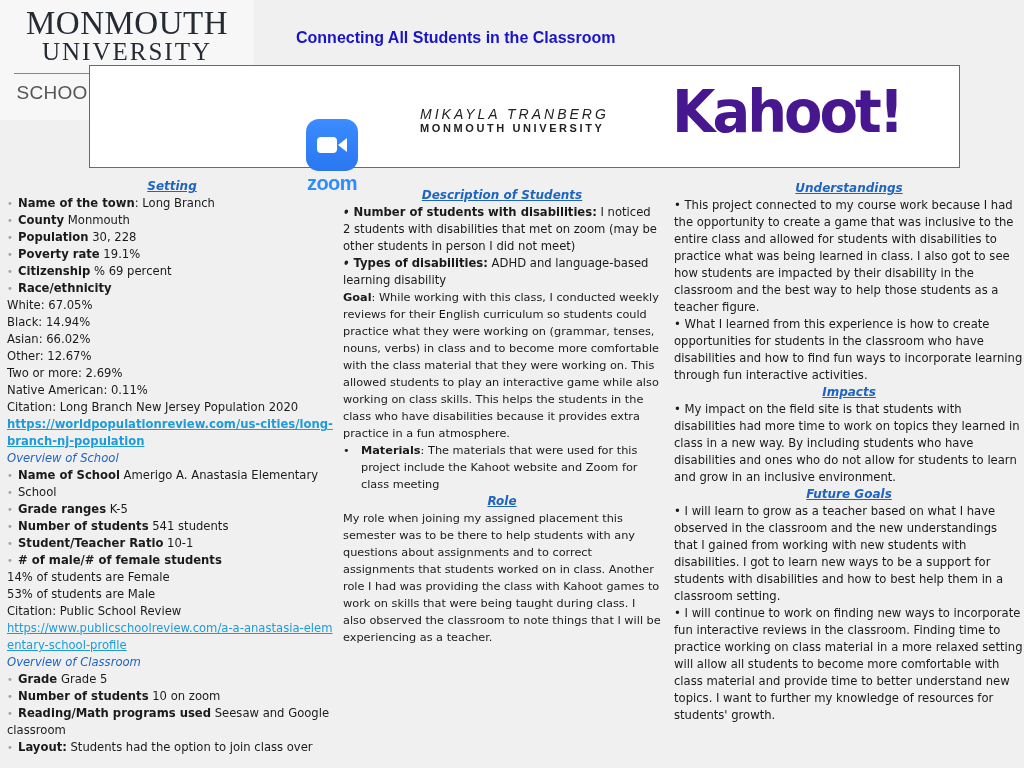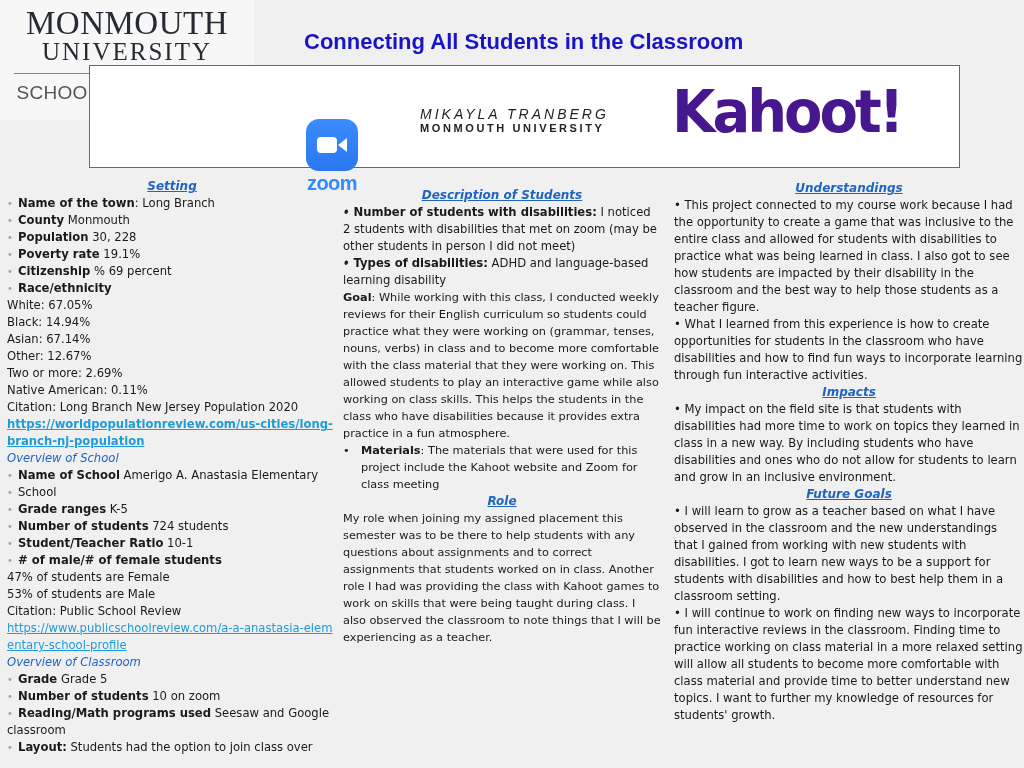--- a/index.html
+++ b/index.html
@@ -10,23 +10,23 @@
     position: absolute; left: 0; top: 0; width: 254px; height: 120px;
     background: #f7f7f7; text-align: center; padding-top: 7px;
   }
   .logo-line1 { font-family: "Liberation Serif", serif; font-size: 33px; color: #262b33; letter-spacing: 0.5px; line-height: 32px; }
   .logo-line2 { font-family: "Liberation Serif", serif; font-size: 25px; color: #262b33; letter-spacing: 2px; line-height: 26px; }
   .logo-rule { width: 226px; height: 1px; background: #888; margin: 8px auto 8px; }
   .logo-line3 { font-family: "Liberation Sans", sans-serif; font-size: 19px; color: #555; letter-spacing: 0.3px; }
   .logo-line3 i { font-family: "Liberation Serif", serif; font-style: italic; }
 
   .title {
-    position: absolute; left: 304px; top: 29px;
+    position: absolute; left: 296px; top: 29px;
     font-family: "Liberation Sans", sans-serif; font-weight: bold;
-    font-size: 22px; color: #1a14c8;
+    font-size: 16px; color: #1a14c8;
   }
 
   .banner {
     position: absolute; left: 89px; top: 65px; width: 871px; height: 103px;
     background: #fff; border: 1px solid #6a6a6a;
   }
   .zoom-logo { position: absolute; left: 212px; top: 15px; width: 60px; text-align: center; margin-top: 38px; }
   .zoom-tile {
     width: 52px; height: 52px; border-radius: 13px; margin: 0 auto;
     background: linear-gradient(180deg, #3b8cff, #2a77f0); position: relative;
@@ -90,34 +90,34 @@
 <div class="col col-left">
   <div class="sec-head">Setting</div>
   <div class="bul"><b>Name of the town</b><span>: Long Branch</span></div>
   <div class="bul"><b>County</b><span> Monmouth</span></div>
   <div class="bul"><b>Population</b><span> 30, 228</span></div>
   <div class="bul"><b>Poverty rate</b><span> 19.1%</span></div>
   <div class="bul"><b>Citizenship</b><span> % 69 percent</span></div>
   <div class="bul"><b>Race/ethnicity</b><span></span></div>
   <div>White: 67.05%</div>
   <div>Black: 14.94%</div>
-  <div>Asian: 67.14%</div>
+  <div>Asian: 66.02%</div>
   <div>Other: 12.67%</div>
   <div>Two or more: 2.69%</div>
   <div>Native American: 0.11%</div>
   <div>Citation: Long Branch New Jersey Population 2020</div>
   <div class="link-bold" style="word-break: break-all;">https://worldpopulationreview.com/us-cities/long-branch-nj-population</div>
   <div class="sub-head">Overview of School</div>
   <div class="bul"><b>Name of School</b><span>  Amerigo A. Anastasia Elementary</span></div>
   <div class="bul"><span>School</span></div>
   <div class="bul"><b>Grade ranges</b><span> K-5</span></div>
-  <div class="bul"><b>Number of students</b><span> 724 students</span></div>
+  <div class="bul"><b>Number of students</b><span> 541 students</span></div>
   <div class="bul"><b>Student/Teacher Ratio</b><span> 10-1</span></div>
   <div class="bul"><b># of male/# of female students</b><span></span></div>
-  <div>47% of students are Female</div>
+  <div>14% of students are Female</div>
   <div>53% of students are Male</div>
   <div>Citation: Public School Review</div>
   <div class="link" style="word-break: break-all;">https://www.publicschoolreview.com/a-a-anastasia-elementary-school-profile</div>
   <div class="sub-head">Overview of Classroom</div>
   <div class="bul"><b>Grade</b><span> Grade 5</span></div>
   <div class="bul"><b>Number of students</b><span> 10 on zoom</span></div>
   <div class="bul"><b>Reading/Math programs used</b><span> Seesaw and Google</span></div>
   <div>classroom</div>
   <div class="bul"><b>Layout:</b><span> Students had the option to join class over</span></div>
 </div>

